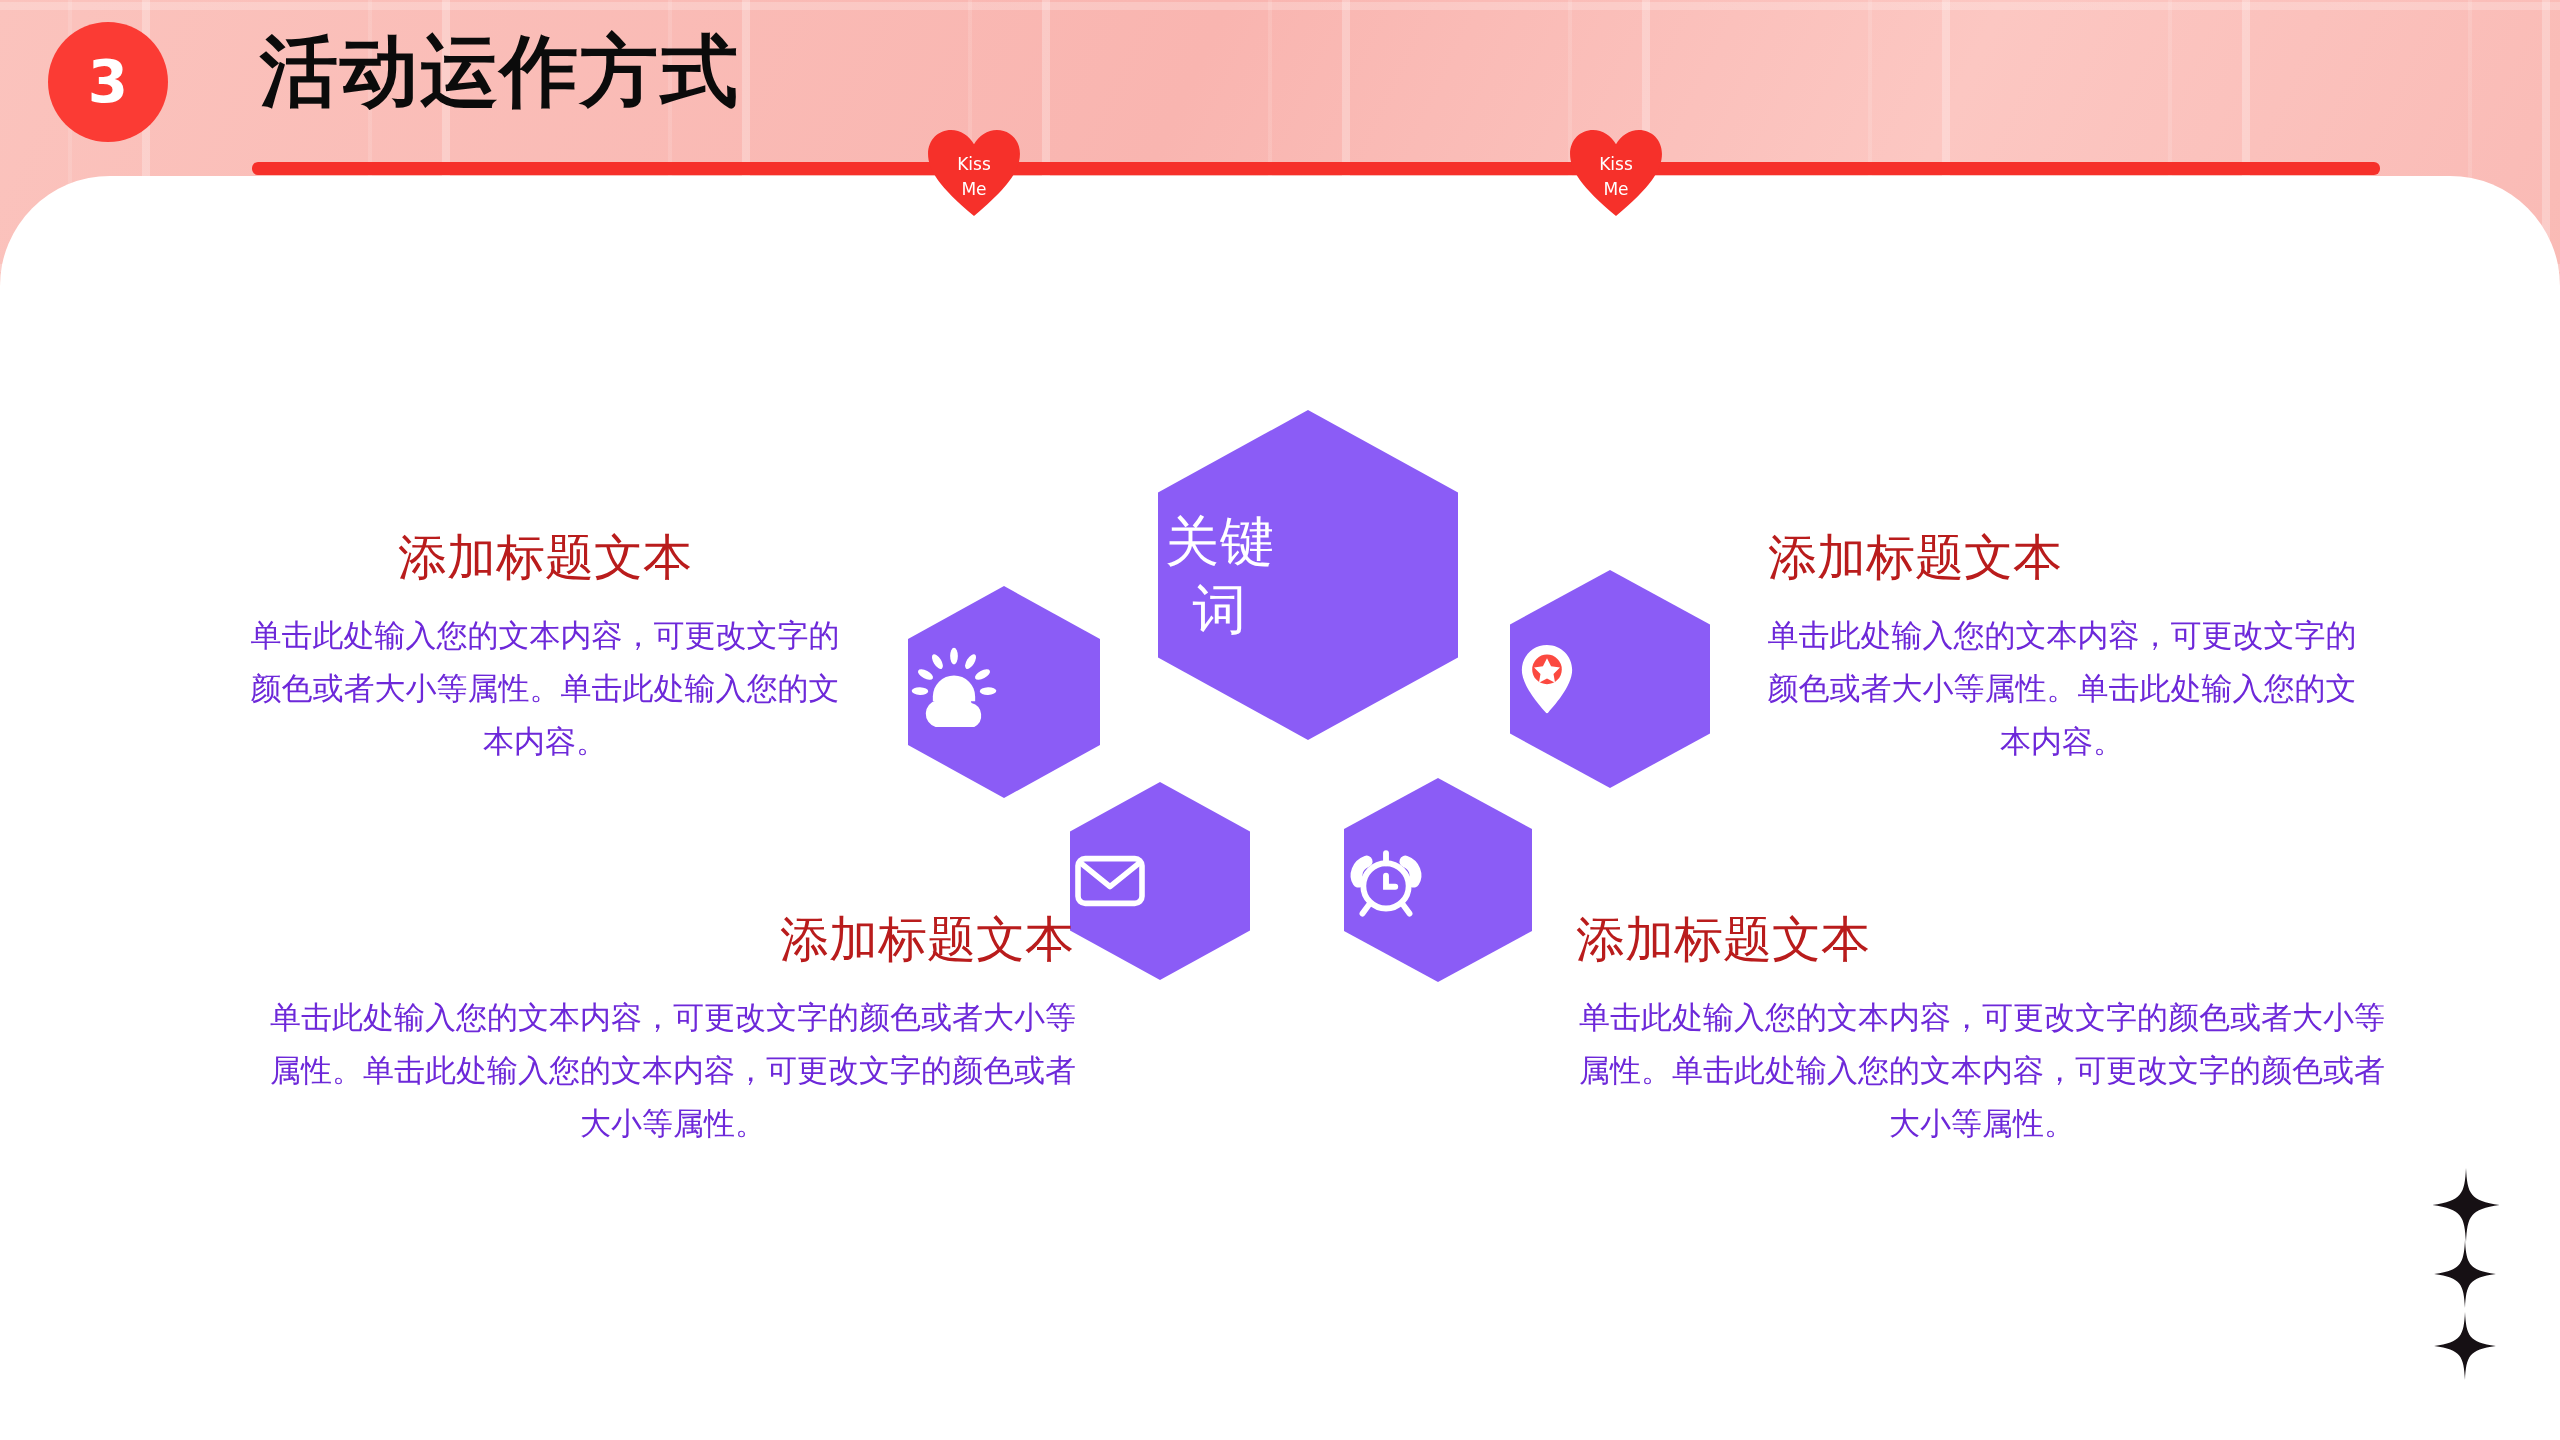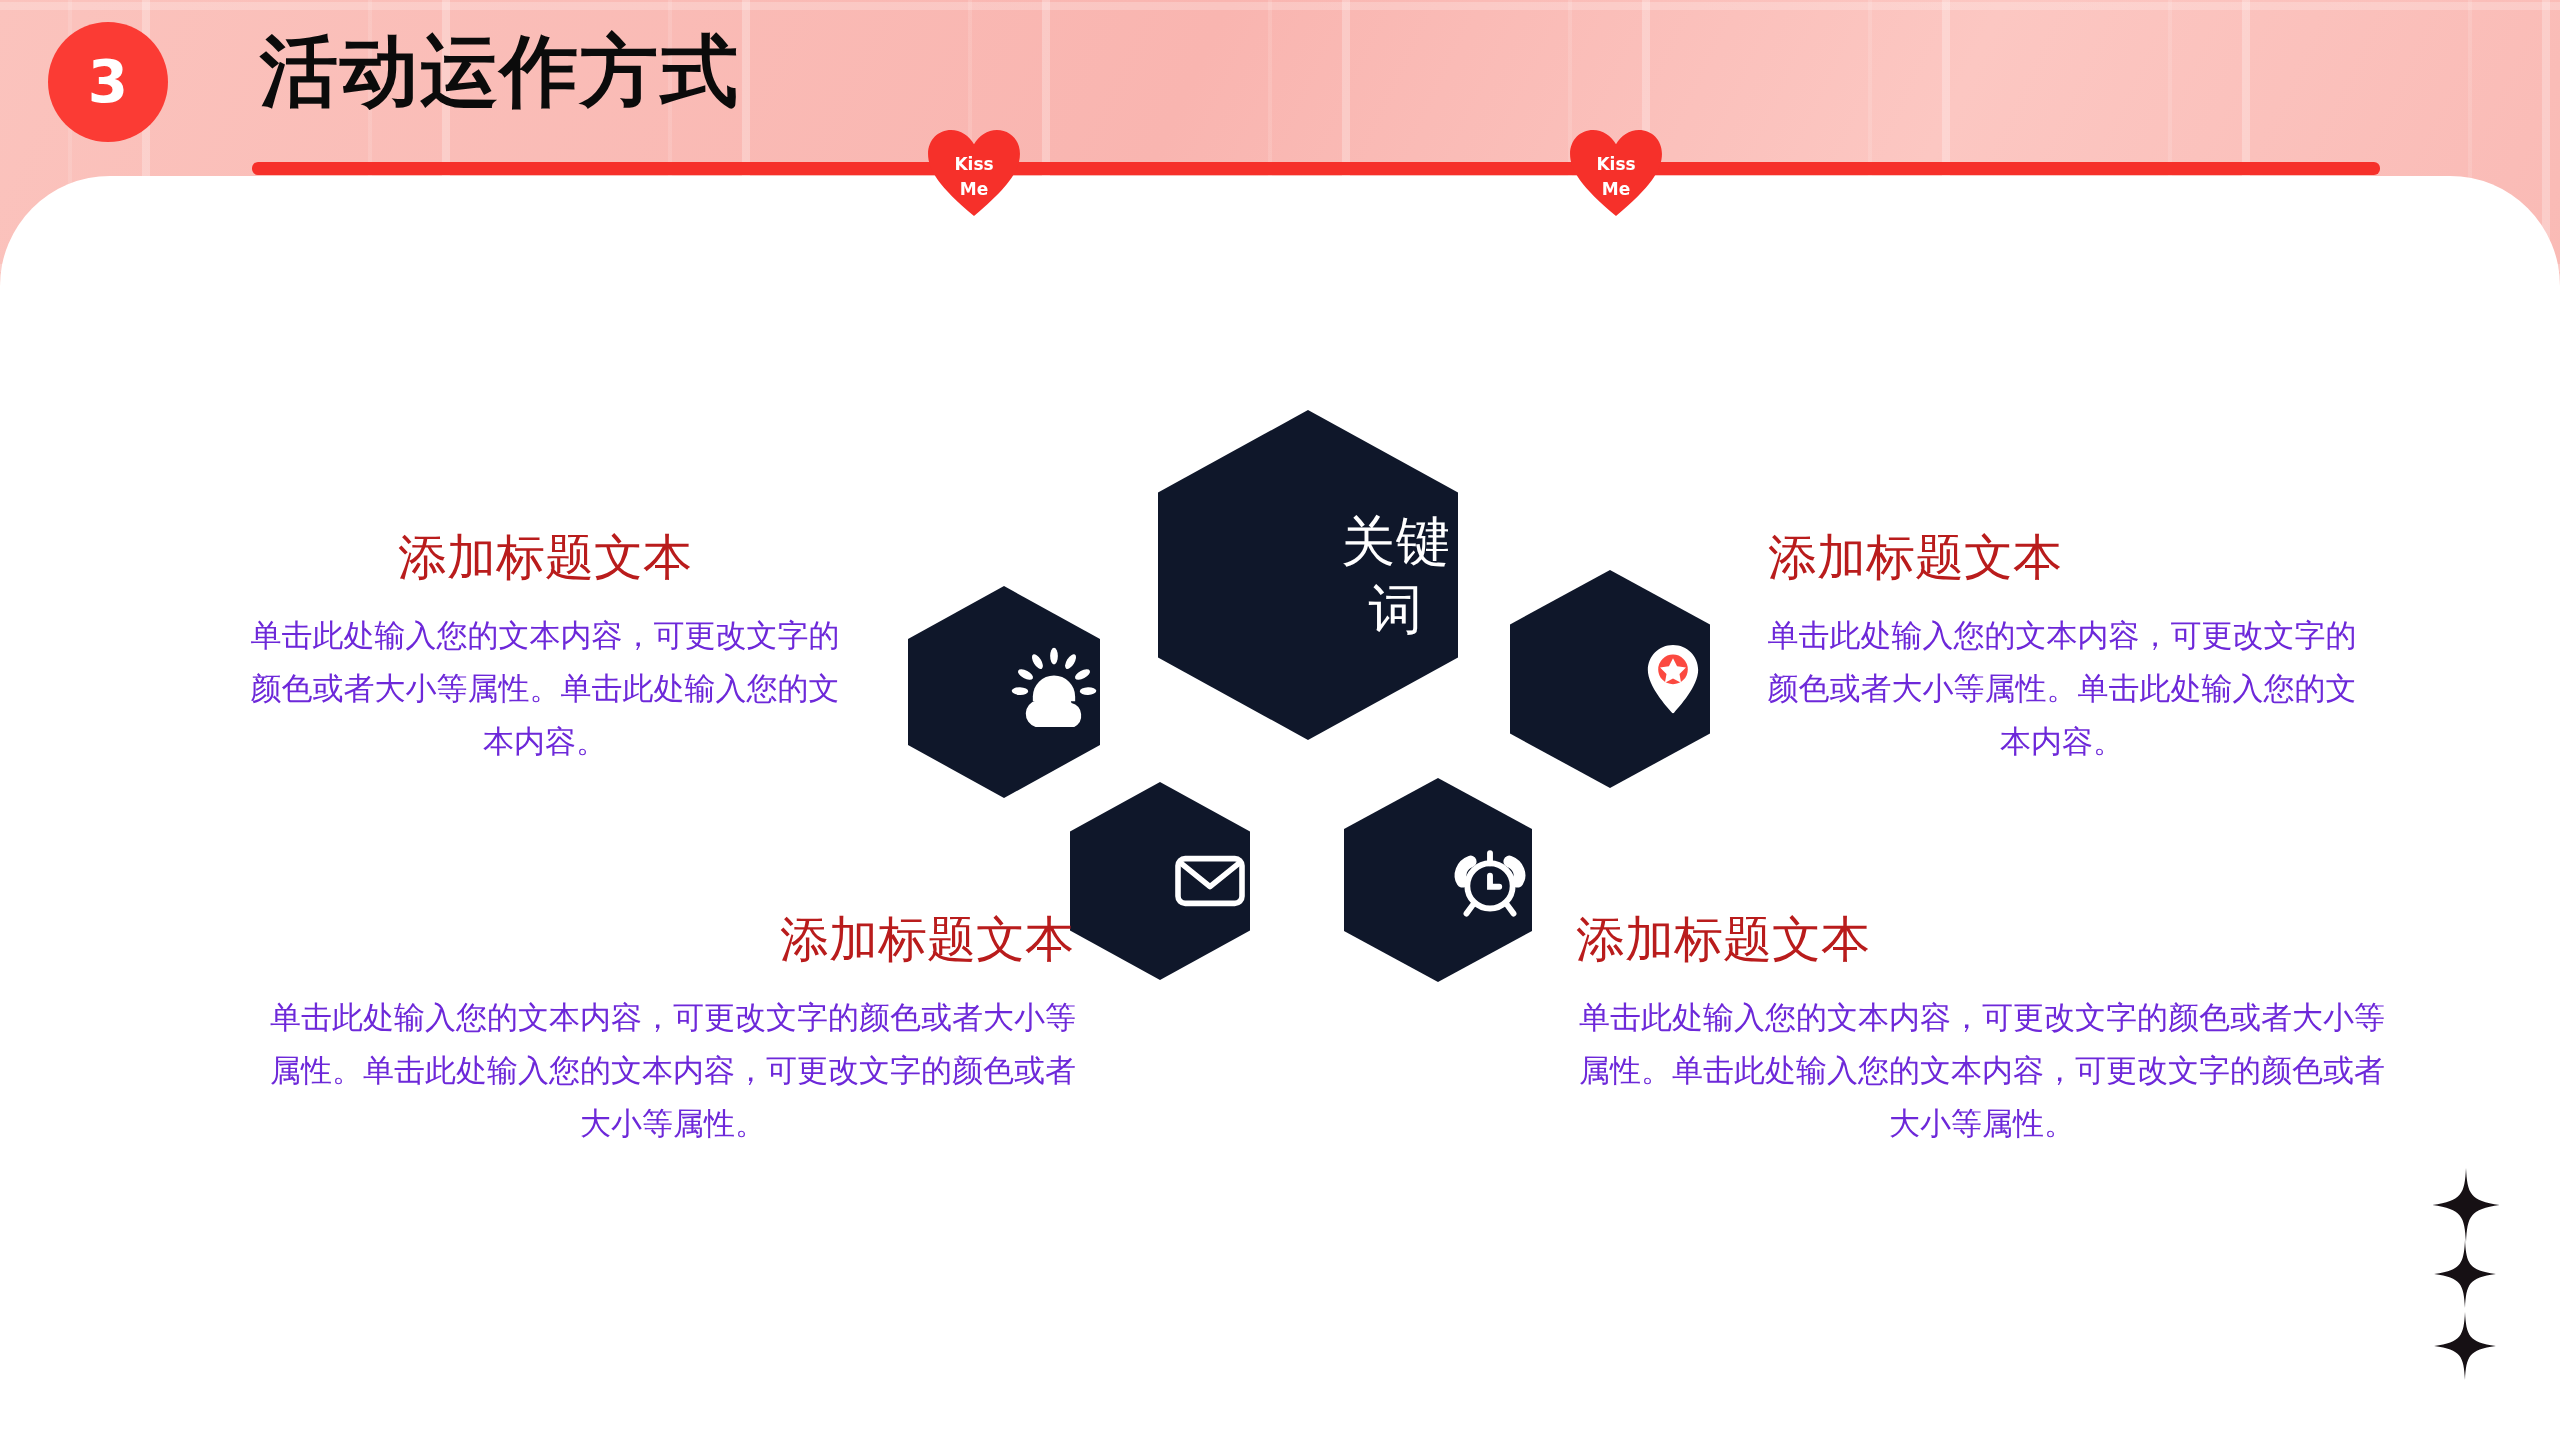--- a/index.html
+++ b/index.html
@@ -121,35 +121,35 @@
   }
   .heart svg { width: 100%; height: 100%; display: block; }
   .heart-label {
     position: absolute;
     left: 0;
     top: 24px;
     width: 100%;
     text-align: center;
     color: #ffffff;
     font-size: 17px;
-    font-weight: bold;
+    font-weight: normal;
     line-height: 1.45;
     pointer-events: none;
     font-family: "DejaVu Sans", sans-serif;
   }
   .heart-1 { left: 926px; top: 128px; }
   .heart-2 { left: 1568px; top: 128px; }
 
   
   .hex {
     position: absolute;
-    background: #0f172a;
+    background: #8b5cf6;
     display: flex;
     align-items: center;
-    justify-content: flex-end;
+    justify-content: flex-start;
     -webkit-clip-path: polygon(50% 0%, 100% 25%, 100% 75%, 50% 100%, 0% 75%, 0% 25%);
     clip-path: polygon(50% 0%, 100% 25%, 100% 75%, 50% 100%, 0% 75%, 0% 25%);
   }
   .hex-center {
     left: 1158px;
     top: 410px;
     width: 300px;
     height: 330px;
   }
   .hex-center-text {

